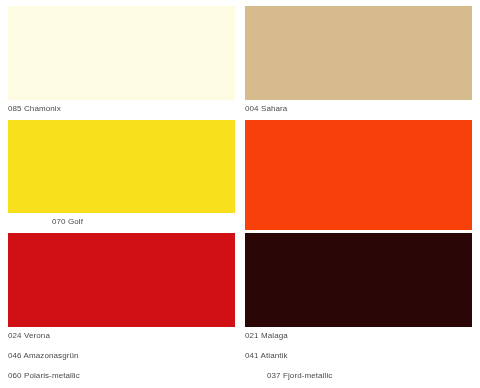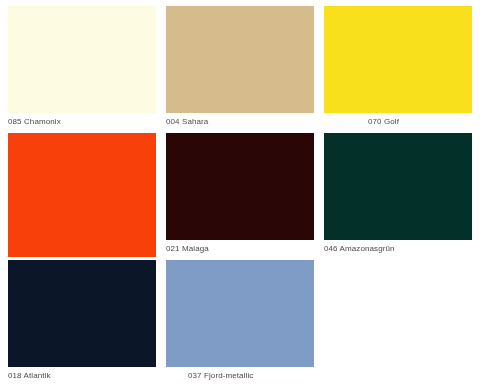--- a/index.html
+++ b/index.html
@@ -8,21 +8,21 @@
     background: #ffffff;
   }
   body {
     width: 480px;
     height: 388px;
     font-family: "Liberation Sans", sans-serif;
     overflow: hidden;
   }
   #swatch-grid {
     display: grid;
-    grid-template-columns: repeat(3, 1fr);
+    grid-template-columns: repeat(2, 1fr);
     grid-template-rows: repeat(3, 1fr);
     width: 480px;
     height: 388px;
     box-sizing: border-box;
     padding: 6px 8px 4px 8px;
     column-gap: 10px;
     row-gap: 3px;
   }
   .swatch-cell {
     display: flex;
@@ -64,37 +64,45 @@
 
   <div class="swatch-cell">
     <div class="swatch-chip" style="background: rgb(248, 224, 28);"></div>
     <div class="swatch-label" style="color: rgb(74, 74, 74); margin-left: 44px;">070 Golf</div>
   </div>
 
   <div class="swatch-cell">
     <div class="swatch-chip" style="background: rgb(248, 64, 10);"></div>
   </div>
 
+  <div class="swatch-cell">
+    <div class="swatch-chip" style="background: rgb(208, 16, 21);"></div>
+    <div class="swatch-label" style="color: rgb(74, 74, 74);">024 Verona</div>
+  </div>
 
   <div class="swatch-cell">
     <div class="swatch-chip" style="background: rgb(42, 6, 7);"></div>
     <div class="swatch-label" style="color: rgb(74, 74, 74);">021 Malaga</div>
   </div>
 
   <div class="swatch-cell">
     <div class="swatch-chip" style="background: rgb(3, 48, 41);"></div>
     <div class="swatch-label" style="color: rgb(74, 74, 74);">046 Amazonasgrün</div>
   </div>
 
 
   <div class="swatch-cell">
     <div class="swatch-chip" style="background: rgb(11, 22, 41);"></div>
-    <div class="swatch-label" style="color: rgb(74, 74, 74);">018 Atlantik</div>
+    <div class="swatch-label" style="color: rgb(74, 74, 74);">041 Atlantik</div>
   </div>
 
 
+  <div class="swatch-cell">
+    <div class="swatch-chip" style="background: rgb(184, 194, 194);"></div>
+    <div class="swatch-label" style="color: rgb(74, 74, 74);">060 Polaris-metallic</div>
+  </div>
 
   <div class="swatch-cell">
     <div class="swatch-chip" style="background: rgb(126, 156, 198);"></div>
     <div class="swatch-label" style="color: rgb(74, 74, 74); margin-left: 22px;">037 Fjord-metallic</div>
   </div>
 
 </div>
 
 </body></html>

